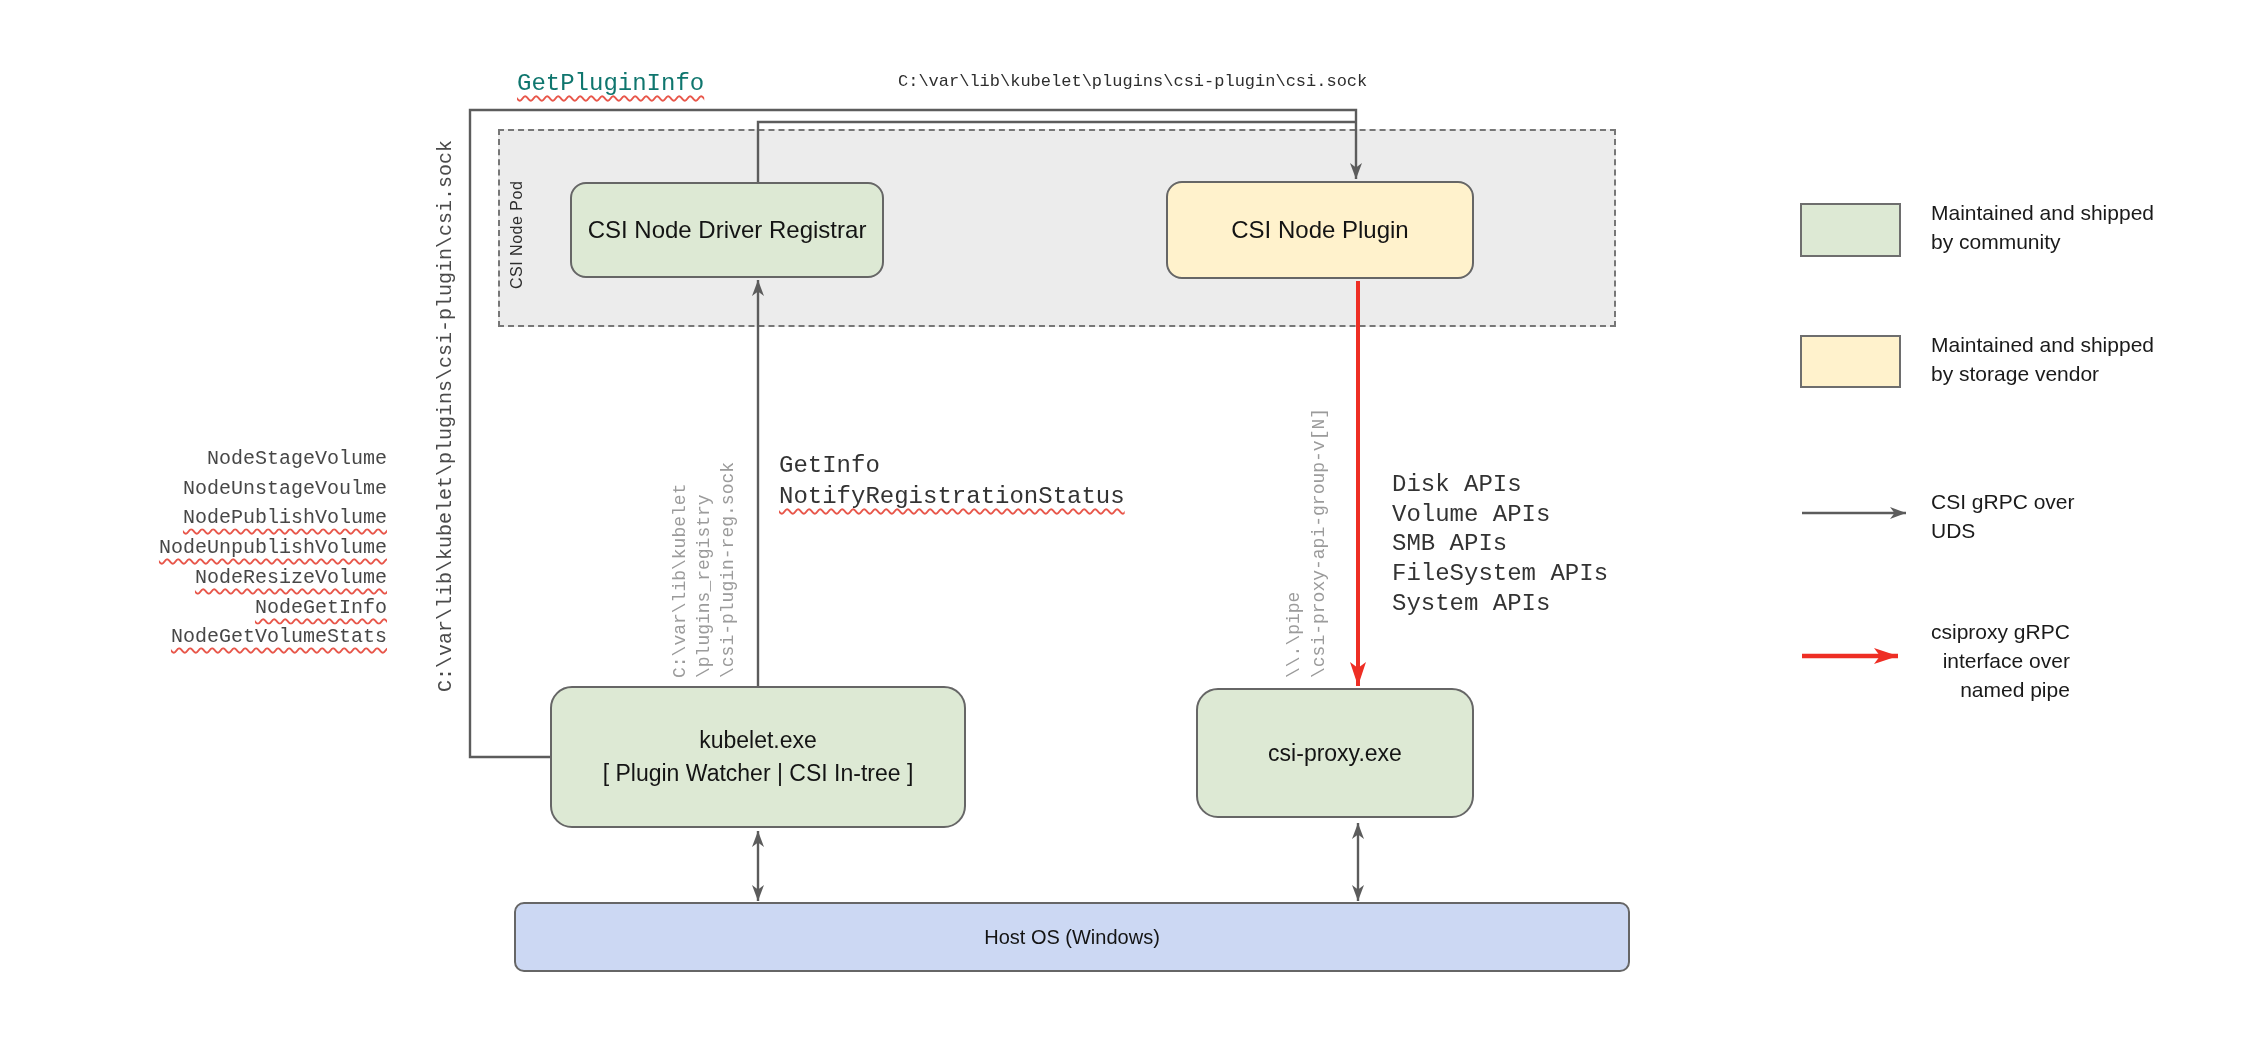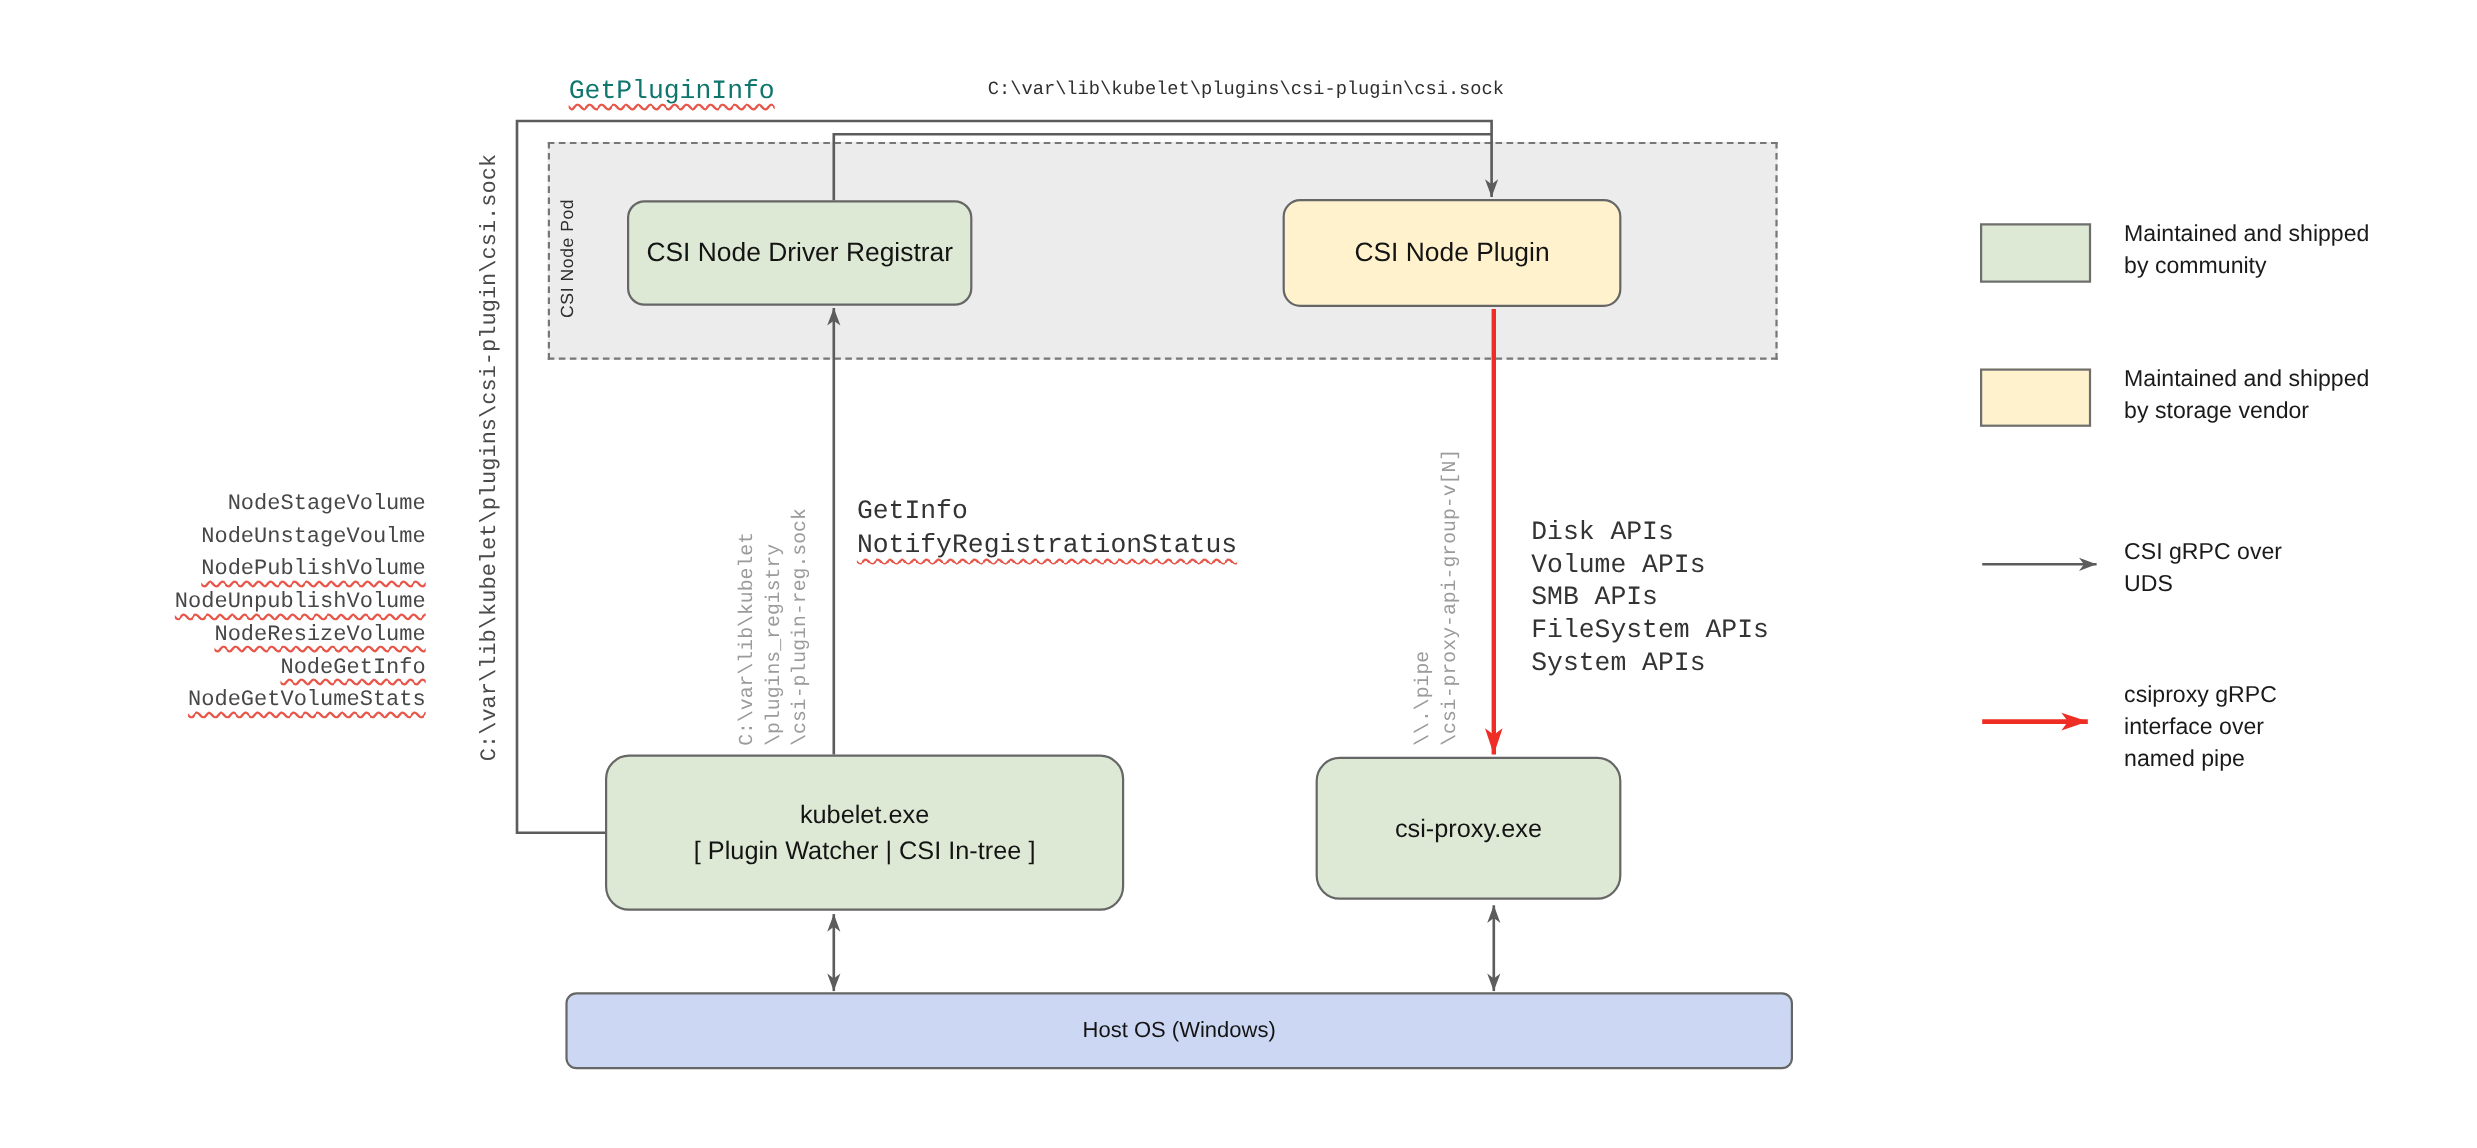--- a/index.html
+++ b/index.html
@@ -17,21 +17,21 @@
     position:absolute; box-sizing:border-box; border:2px solid #666666;
     display:flex; flex-direction:column; align-items:center; justify-content:center;
     text-align:center; color:#141414; z-index:3;
   }
   .green  { background:#dde9d4; }
   .yellow { background:#fff2cc; }
   .blue   { background:#ccd8f3; }
 
   #registrar { left:570px;  top:182px; width:314px;  height:96px;  border-radius:16px; font-size:24px; }
   #plugin    { left:1166px; top:181px; width:308px;  height:98px;  border-radius:16px; font-size:24px; }
-  #kubelet   { left:550px;  top:686px; width:472px;  height:142px; border-radius:22px; font-size:23px; line-height:33px; }
+  #kubelet   { left:550px;  top:686px; width:416px;  height:142px; border-radius:22px; font-size:23px; line-height:33px; }
   #csiproxy  { left:1196px; top:688px; width:278px;  height:130px; border-radius:22px; font-size:23px; }
   #hostos    { left:514px;  top:902px; width:1116px; height:70px;  border-radius:10px; font-size:20px;justify-content:center; }
 
   .mono { font-family:"Liberation Mono","DejaVu Sans Mono",monospace; position:absolute; z-index:4; }
   .sq {
     text-decoration-line:underline; text-decoration-style:wavy;
     text-decoration-color:#e8564a; text-decoration-thickness:1.5px; text-underline-offset:5px;
   }
   #get-plugin-info { left:517px; top:70px;  font-size:24px; color:#0f766e; }
   #csi-sock-top    { left:898px; top:72px;  font-size:17px; color:#2e2e2e; }
@@ -48,21 +48,21 @@
   .legend-swatch { position:absolute; box-sizing:border-box; border:2.5px solid #6e6e6e; z-index:3; }
   #sw-community { left:1800px; top:203px; width:101px; height:54px; background:#dde9d4; }
   #sw-vendor    { left:1800px; top:335px; width:101px; height:53px; background:#fff2cc; }
   .legend-text {
     position:absolute; left:1931px; font-size:21px; line-height:29px; color:#1a1a1a;
     white-space:pre-line; z-index:3;
   }
   #lg-community { top:198px; }
   #lg-vendor    { top:330px; }
   #lg-uds       { top:487px; }
-  #lg-pipe      { top:617px; }
+  #lg-pipe      { top:617px;text-align:right; }
 </style>
 </head>
 <body>
 
 <div class="canvas">
 
   <div class="podbox"></div>
 
   <svg class="connectors" viewBox="0 0 2252 1044" xmlns="http://www.w3.org/2000/svg">
     <defs>

